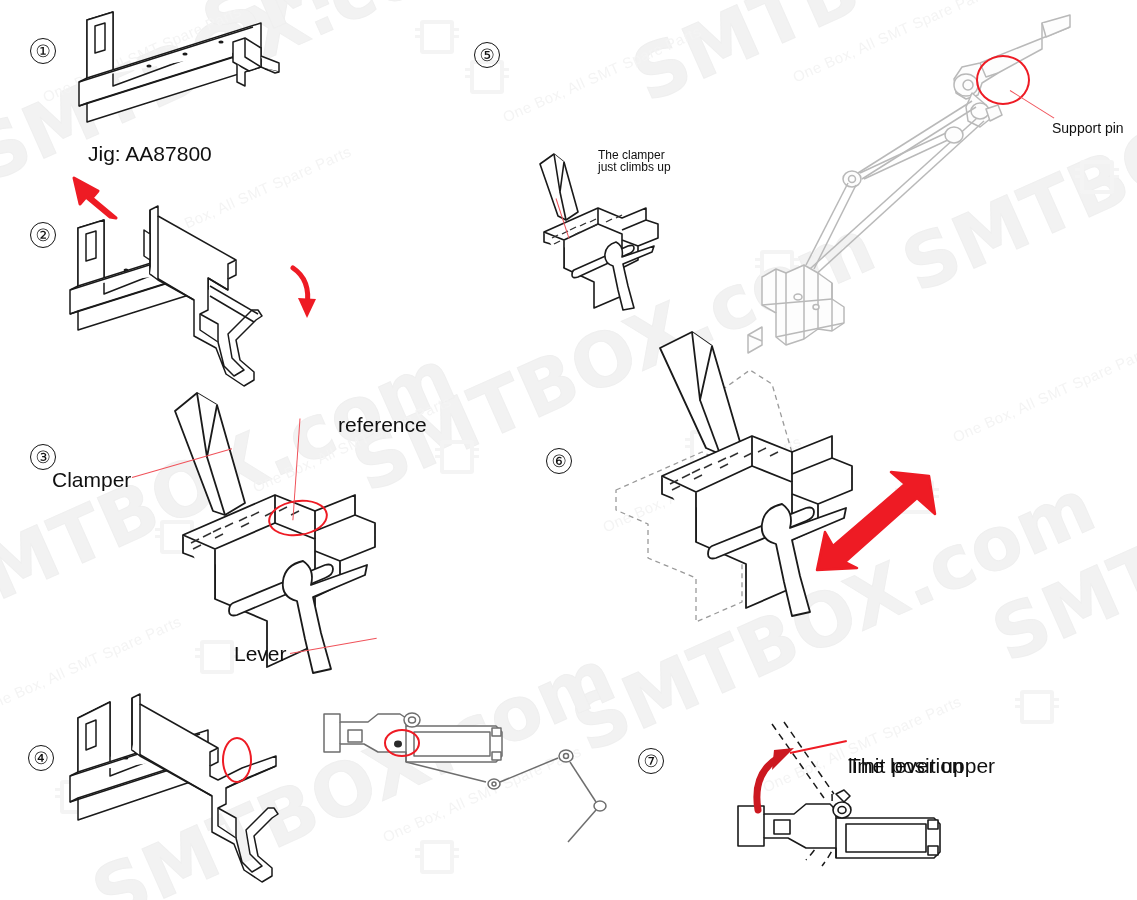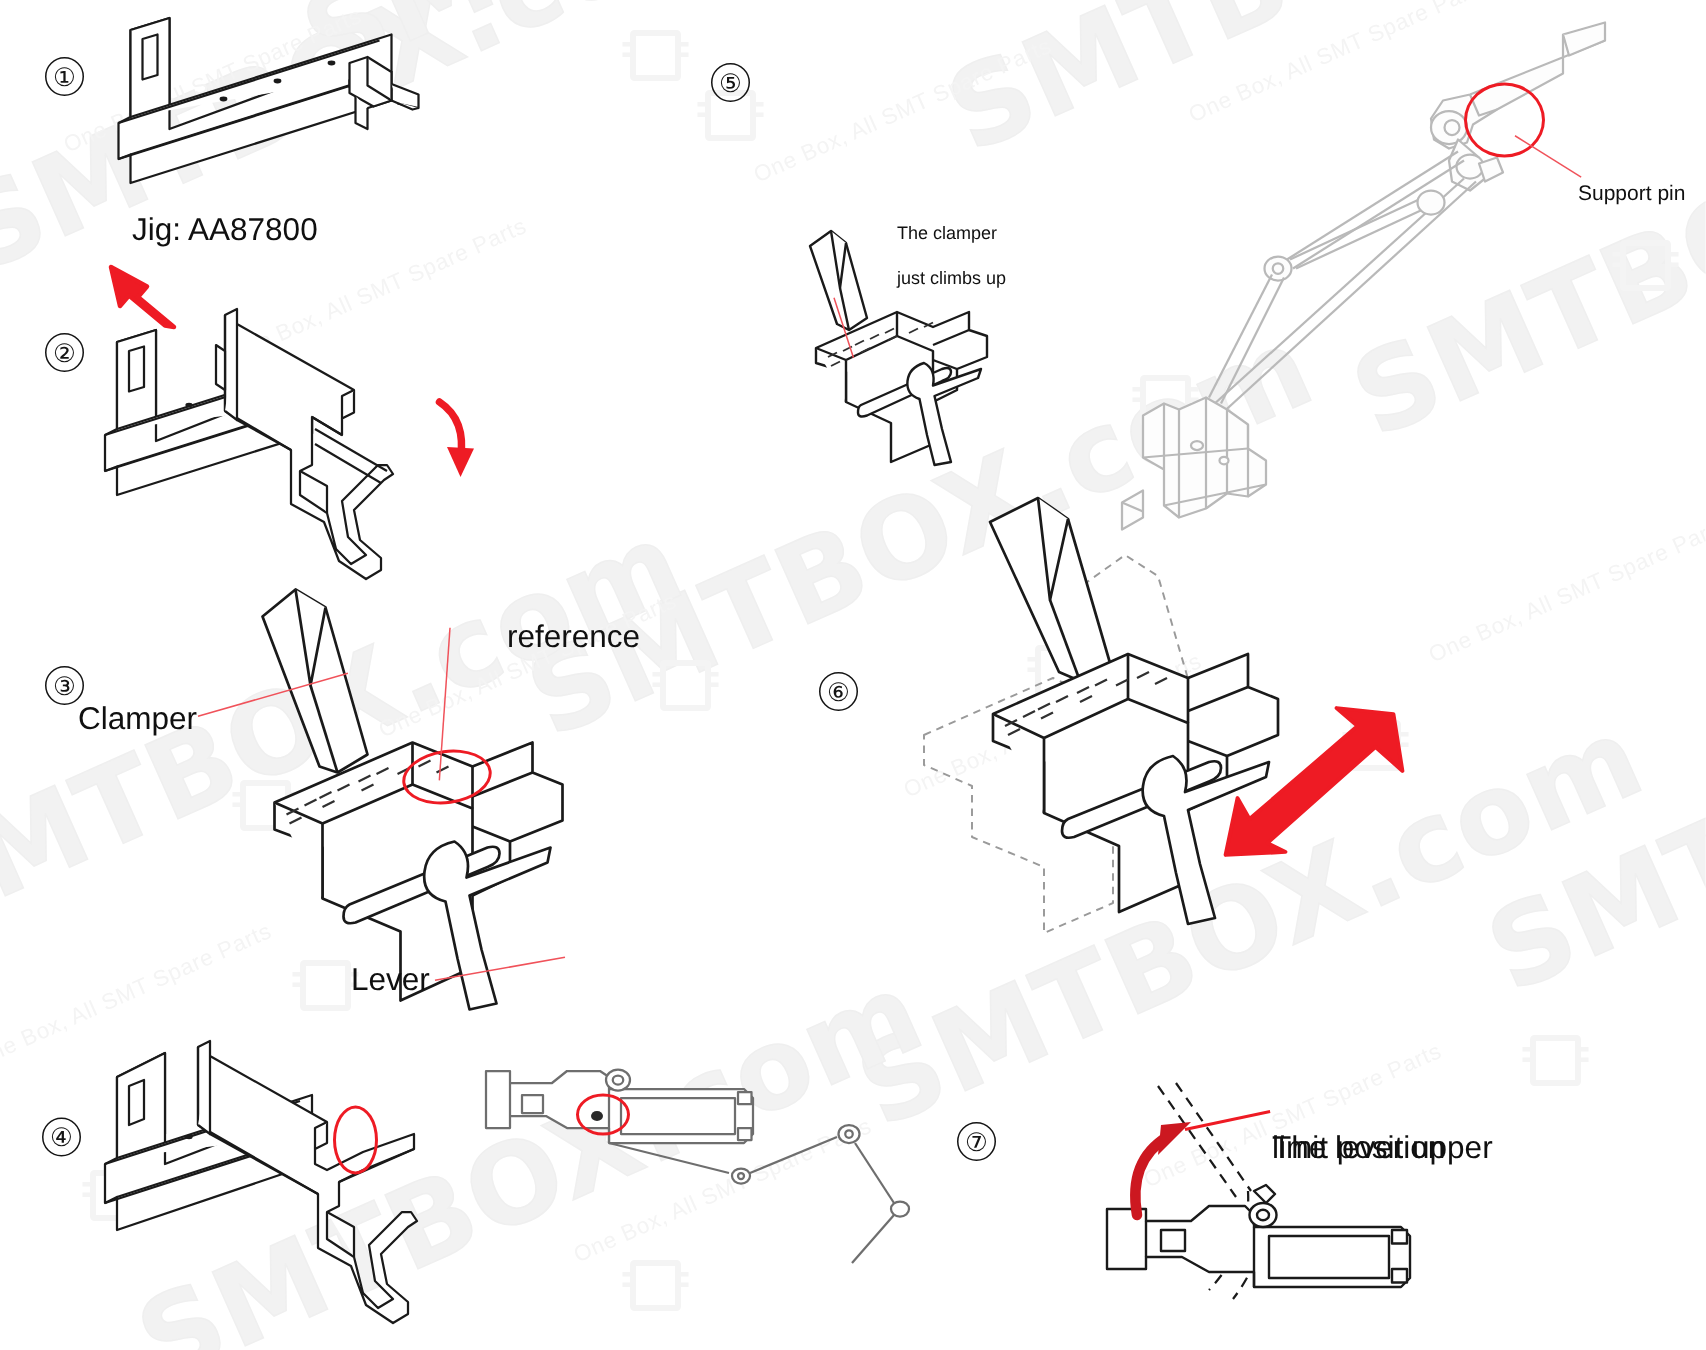--- a/index.html
+++ b/index.html
@@ -462,18 +462,18 @@
 
   <div class="lbl big" style="left:52px;top:468px;">Clamper</div>
 
   <div class="lbl big" style="left:234px;top:642px;">Lever</div>
 
   <div class="lbl big" style="left:338px;top:413px;">reference</div>
 
   <div class="lbl sm" style="left:1052px;top:120px;">Support pin</div>
 
   <div class="lbl mid" style="left:598px;top:148px;">The clamper</div>
-  <div class="lbl mid" style="left:598px;top:178px;">just climbs up</div>
+  <div class="lbl mid" style="left:598px;top:160px;">just climbs up</div>
 
   <div class="lbl big" style="left:848px;top:754px;">The lever upper</div>
   <div class="lbl big" style="left:848px;top:754px;">limit position</div>
 
 </div>
 
 </body></html>

